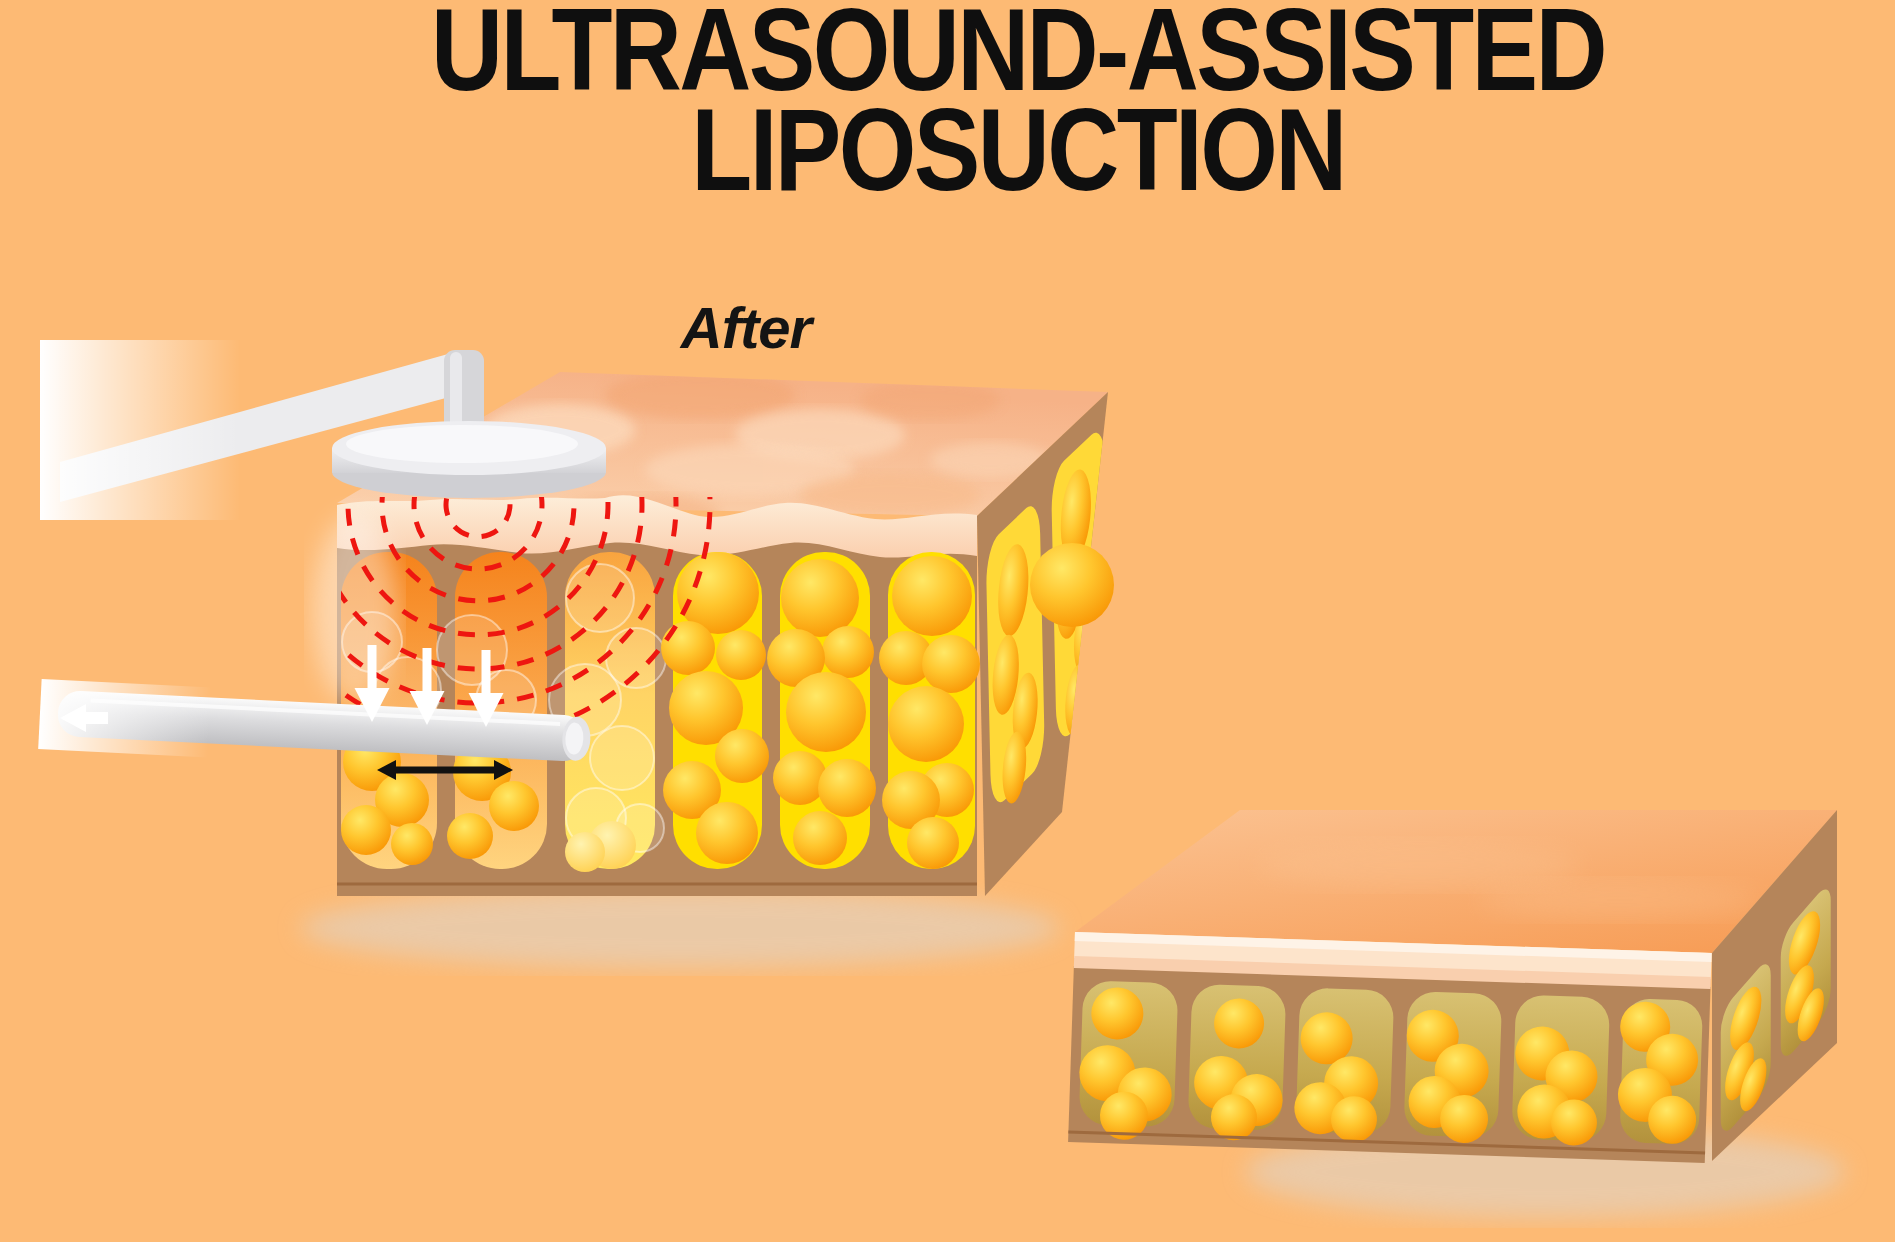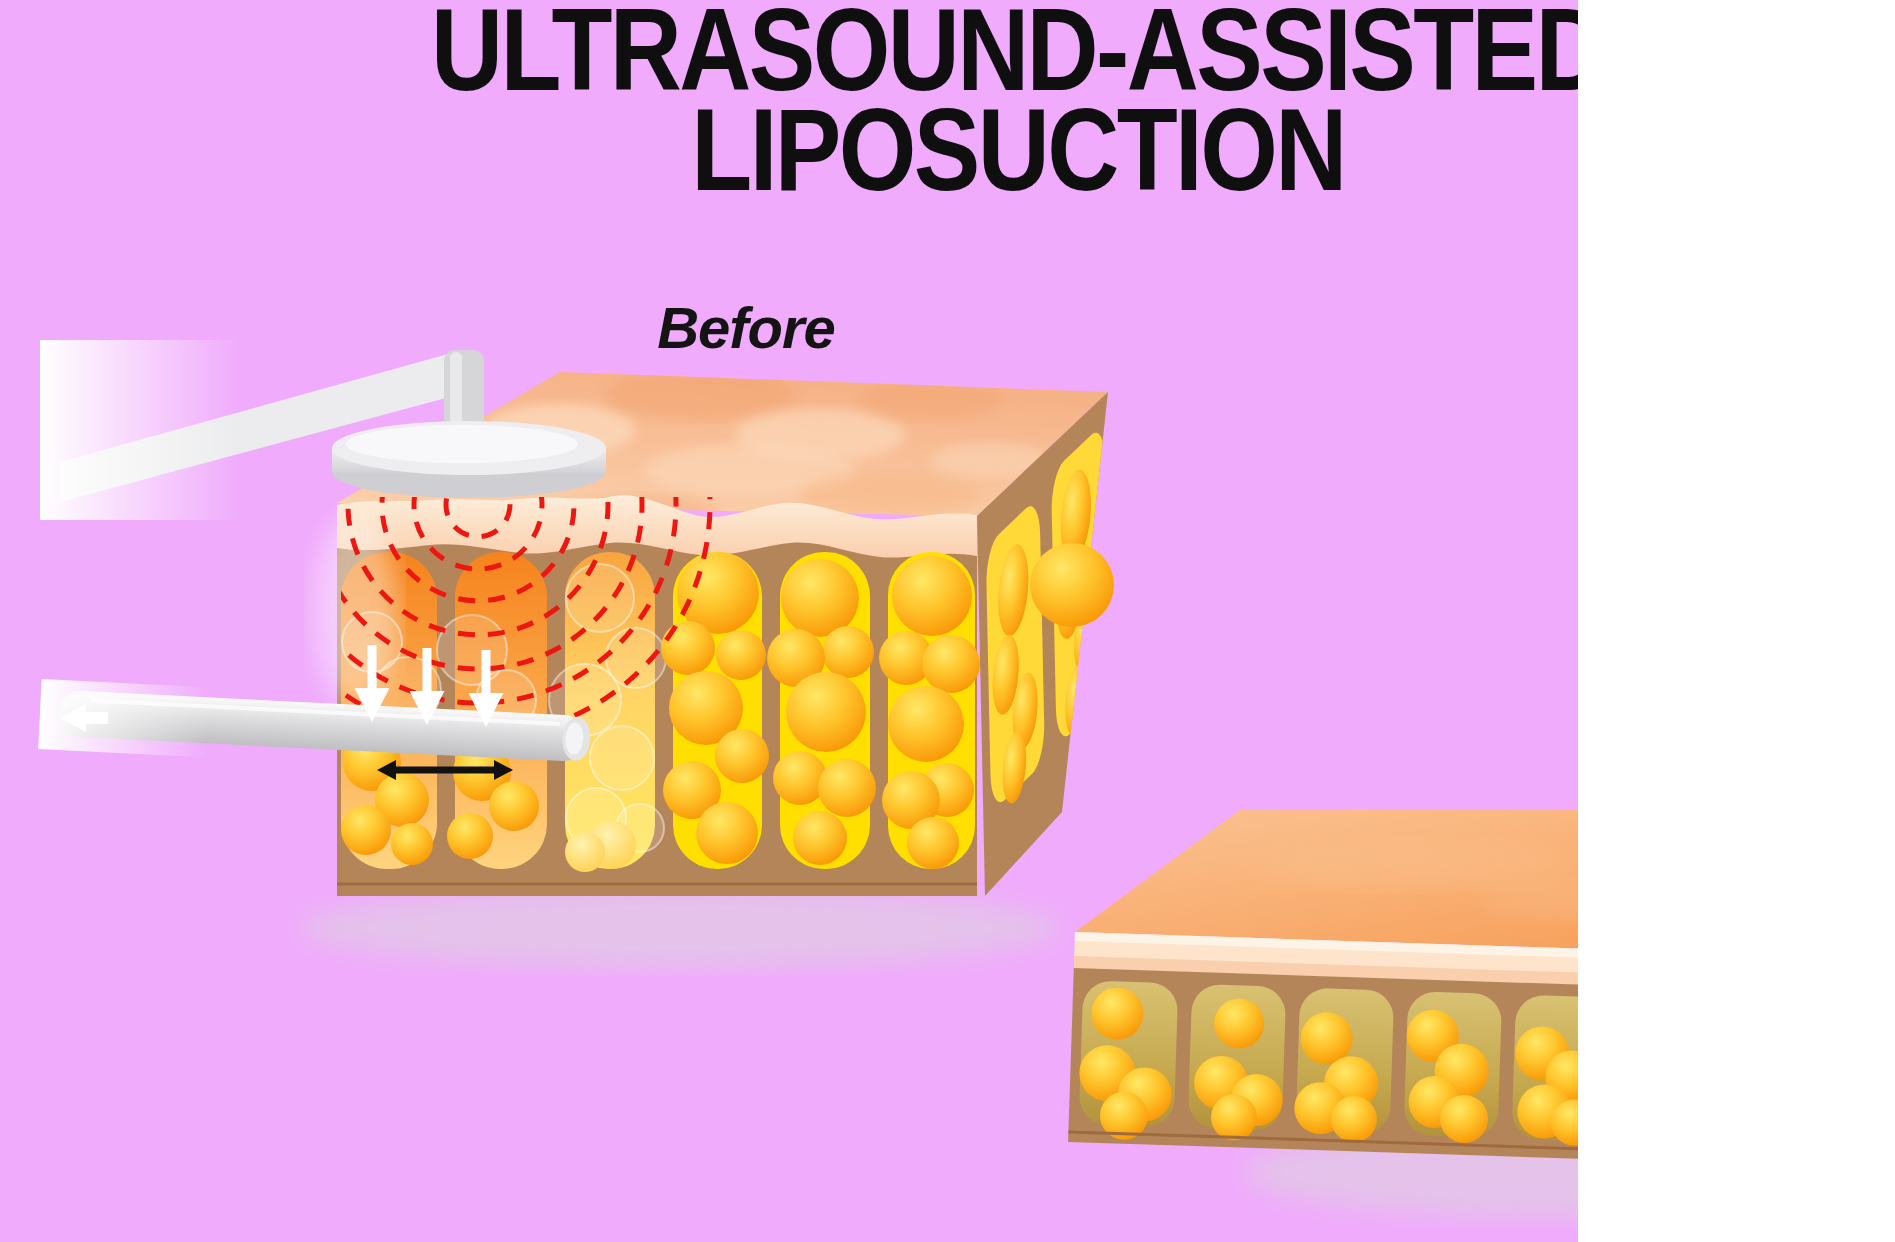--- a/index.html
+++ b/index.html
@@ -1,37 +1,37 @@
 <!DOCTYPE html>
 <html><head>
 <meta charset="utf-8">
 <style>
   html,body{margin:0;padding:0;background:#fff;}
-  .canvas{position:relative;width:1578px;height:1242px;background:#f0abfc;overflow:hidden;
+  .canvas{position:relative;width:1895px;height:1242px;background:#fdba74;overflow:hidden;
           font-family:"Liberation Sans",sans-serif;}
   .title{position:absolute;left:318px;top:0px;width:1400px;text-align:center;
          font-weight:bold;font-size:116px;line-height:100px;letter-spacing:-3px;
          color:#0f0f0f;transform:scaleX(.86);transform-origin:center top;white-space:nowrap;}
   .panel-label{position:absolute;width:320px;text-align:center;font-style:italic;
          font-weight:bold;font-size:58px;color:#141414;letter-spacing:-1px;}
   .label-before{left:586px;top:294px;}
   .label-after{left:1355px;top:698px;}
   svg{position:absolute;left:0;top:0;}
 </style>
 </head>
 <body>
 
 <div class="canvas">
 
   <div class="title">
     <div>ULTRASOUND-ASSISTED</div>
     <div>LIPOSUCTION</div>
   </div>
 
-  <div class="panel-label label-before">Before</div>
+  <div class="panel-label label-before">After</div>
 
   <svg width="1895" height="1242" viewBox="0 0 1895 1242">
     <defs>
       <radialGradient id="gBall" cx="0.38" cy="0.30" r="0.78">
         <stop offset="0" stop-color="#ffe866"></stop>
         <stop offset="0.45" stop-color="#ffc62e"></stop>
         <stop offset="1" stop-color="#f89201"></stop>
       </radialGradient>
       <radialGradient id="gBallPale" cx="0.4" cy="0.3" r="0.8">
         <stop offset="0" stop-color="#fff3b0"></stop>

